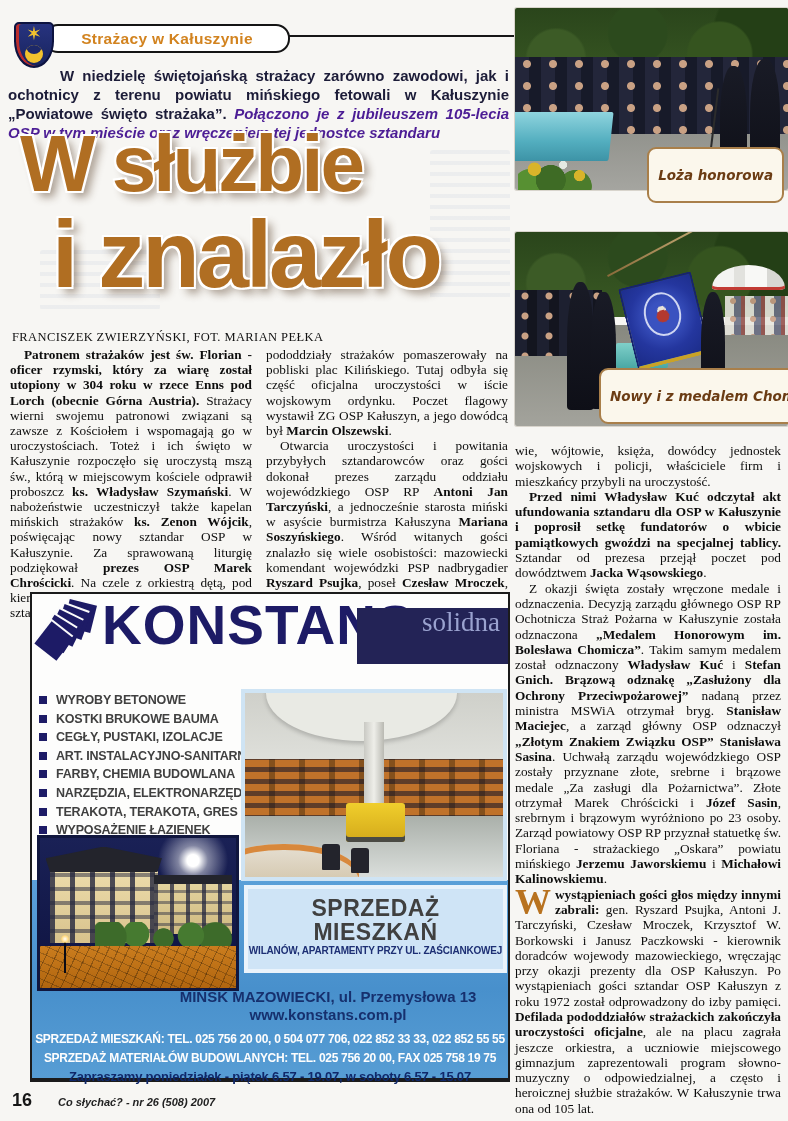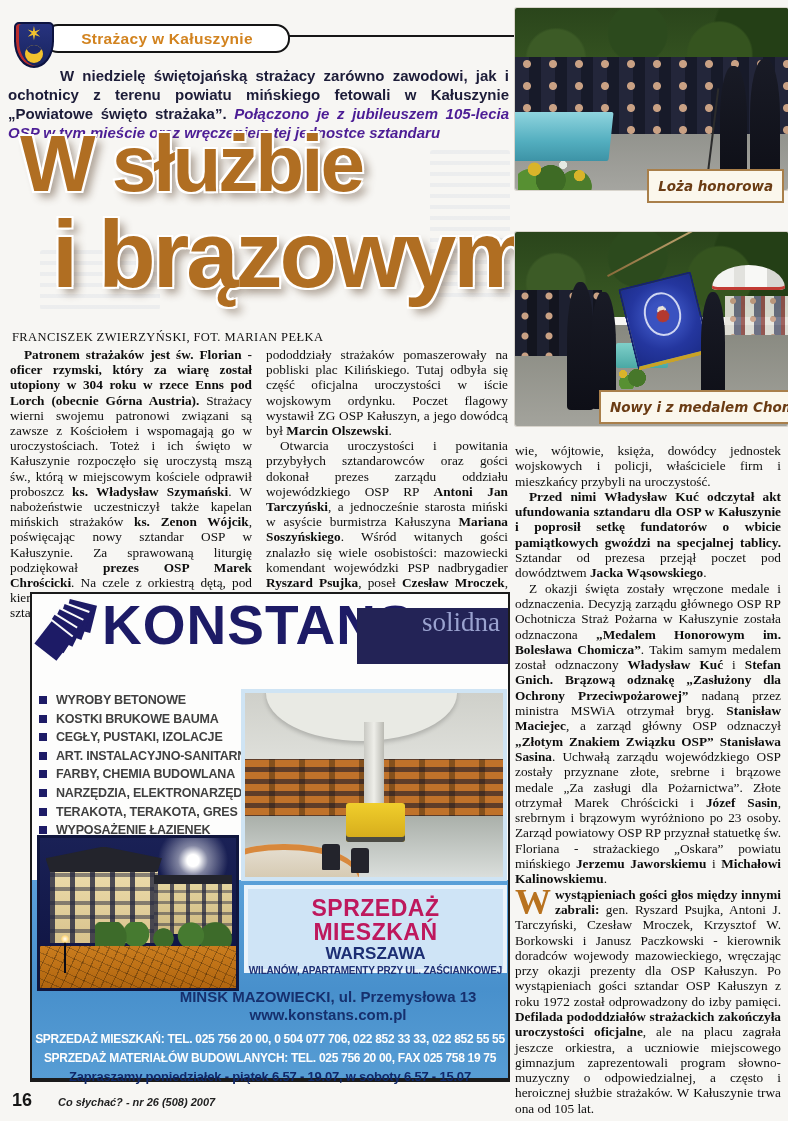--- a/index.html
+++ b/index.html
@@ -42,21 +42,21 @@
   .col3{position:absolute;left:515px;top:443px;width:266px;font-family:"Liberation Serif",serif;font-size:13.3px;line-height:15.3px;text-align:justify;color:#0d0d0d;}
   .col3 p{margin:0;}
   .col3 p.indent{text-indent:14px;}
   .dropcap{float:left;font-family:"Liberation Serif",serif;font-weight:700;font-size:36px;line-height:29px;color:#b8721f;margin:1px 4px 0 0;}
 
   
   .photo{position:absolute;left:515px;width:273px;margin:0;overflow:visible;}
   .ph-frame{position:relative;width:100%;height:100%;overflow:hidden;border-radius:2px;box-shadow:0 0 0 1px #d8d4cc;}
   .photo1{top:8px;height:182px;}
   .photo2{top:232px;height:194px;}
-  .cap{position:absolute;z-index:5;background:#fbf7ec;border:2px solid #a97f4a;border-radius:0;padding:7px 9px;
+  .cap{position:absolute;z-index:5;background:#fbf7ec;border:2px solid #a97f4a;border-radius:9px;padding:18px 9px;
        font:italic 700 13.5px "DejaVu Sans",sans-serif;color:#6b3c14;white-space:nowrap;text-align:right;}
   .cap1{right:4px;bottom:-13px;}
   .cap2{left:84px;bottom:2px;}
 
   .trees{position:absolute;left:0;right:0;top:0;height:46%;
      background:radial-gradient(circle at 15% 60%,#3c5b26 0 12%,transparent 13%),radial-gradient(circle at 45% 30%,#2c4a1d 0 18%,transparent 19%),
      radial-gradient(circle at 75% 55%,#35541f 0 15%,transparent 16%),radial-gradient(circle at 92% 30%,#243f16 0 20%,transparent 21%),
      linear-gradient(180deg,#2a451b,#3a5a24);}
   .ground{position:absolute;left:0;right:0;bottom:0;height:36%;background:linear-gradient(180deg,#8f908a,#a5a5a0);}
   .crowd{position:absolute;left:0;right:0;top:27%;height:42%;
@@ -140,21 +140,21 @@
   .rn-trees{position:absolute;left:28%;top:56%;width:70%;height:20%;
      background:radial-gradient(circle at 10% 50%,#3d6b2a 0 14%,transparent 15%),radial-gradient(circle at 30% 40%,#467a30 0 13%,transparent 14%),
      radial-gradient(circle at 50% 55%,#3d6b2a 0 14%,transparent 15%),radial-gradient(circle at 70% 45%,#467a30 0 13%,transparent 14%),
      radial-gradient(circle at 88% 55%,#3d6b2a 0 13%,transparent 14%);}
   .rn-plaza{position:absolute;left:0;right:0;bottom:0;height:28%;
      background:repeating-linear-gradient(115deg,rgba(0,0,0,.28) 0 1px,transparent 1px 9px),
                 repeating-linear-gradient(24deg,rgba(0,0,0,.22) 0 1px,transparent 1px 8px),linear-gradient(180deg,#cb7d1e,#b0650f);}
   .rn-lamp{position:absolute;left:12%;bottom:10%;width:2px;height:22%;background:#0a0a14;}
   .rn-lamp::before{content:"";position:absolute;top:-5px;left:-3px;width:8px;height:8px;border-radius:50%;background:radial-gradient(circle,#fff,#ffd77a 60%,transparent 75%);}
   .offer{position:absolute;left:212px;top:291px;width:263px;height:88px;background:#cfe4f6;border:4px solid #eaf3fb;box-sizing:border-box;text-align:center;}
-  .offer-title{margin-top:7px;font-size:23px;line-height:24px;font-weight:800;color:#be185d;letter-spacing:.5px;}
+  .offer-title{margin-top:7px;font-size:23px;line-height:24px;font-weight:800;color:#404040;letter-spacing:.5px;}
   .offer-city{font-size:17px;line-height:20px;font-weight:800;color:#1d2f74;}
   .offer-detail{font-size:10px;line-height:14px;font-weight:700;color:#1d2f74;letter-spacing:-.2px;}
   .ad-addr{position:absolute;left:120px;right:4px;top:394px;text-align:center;font-size:15px;line-height:18px;font-weight:800;color:#16306e;}
   .ad-web{position:absolute;left:120px;right:4px;top:412px;text-align:center;font-size:15px;line-height:18px;font-weight:800;color:#16306e;}
   .ad-ph1{position:absolute;left:2px;right:2px;top:438px;text-align:center;font-size:12px;letter-spacing:-.3px;font-weight:800;color:#fdfdfd;}
   .ad-ph2{position:absolute;left:2px;right:2px;top:457px;text-align:center;font-size:12px;letter-spacing:-.3px;font-weight:700;color:#fdfdfd;}
   .ad-hours{position:absolute;left:2px;right:2px;top:475px;text-align:center;font-size:13px;letter-spacing:-.2px;font-weight:800;color:#10286a;}
 
   
   .footer{position:absolute;left:12px;top:1090px;display:flex;align-items:baseline;gap:26px;}
@@ -175,21 +175,21 @@
     <span class="cres"></span>
   </div>
   <div class="pill">
     <span>Strażacy w Kałuszynie</span>
   </div>
   <div class="rule"></div>
 
   <p class="intro"><span class="intro-spacer"></span><span class="intro-dark">W niedzielę świętojańską strażacy zarówno zawodowi, jak i ochotnicy z terenu powiatu mińskiego fetowali w Kałuszynie „Powiatowe święto strażaka”.</span> <span class="intro-red">Połączono je z jubileuszem 105-lecia OSP w tym mieście oraz wręczeniem tej jednostce sztandaru</span></p>
 
   <h1 class="headline l1">W służbie</h1>
-  <h1 class="headline l2">i brązowym</h1>
+  <h1 class="headline l2">i znalazło</h1>
   <div class="byline">FRANCISZEK ZWIERZYŃSKI, FOT. MARIAN PEŁKA</div>
 
   <div class="cols">
     <div class="col">
       <p class="indent"><span class="seg-b">Patronem strażaków jest św. Florian - oficer rzymski, który za wiarę został utopiony w 304 roku w rzece Enns pod Lorch (obecnie Górna Austria).</span><span> Strażacy wierni swojemu patronowi związani są zawsze z Kościołem i wspomagają go w uroczystościach. Toteż i ich święto w Kałuszynie rozpoczęło się uroczystą mszą św., którą w miejscowym kościele odprawił proboszcz </span><span class="seg-b">ks. Władysław Szymański</span><span>. W nabożeństwie uczestniczył także kapelan mińskich strażaków </span><span class="seg-b">ks. Zenon Wójcik</span><span>, poświęcając nowy sztandar OSP w Kałuszynie. Za sprawowaną liturgię podziękował </span><span class="seg-b">prezes OSP Marek Chrościcki</span><span>. Na czele z orkiestrą dętą, pod kierownictwem </span><span class="seg-b">Adama Kwaśnika</span><span>, poczty sztandarowe oraz</span></p>
     </div>
     <div class="col">
       <p><span>pododdziały strażaków pomaszerowały na pobliski plac Kilińskiego. Tutaj odbyła się część oficjalna uroczystości w iście wojskowym ordynku. Poczet flagowy wystawił ZG OSP Kałuszyn, a jego dowódcą był </span><span class="seg-b">Marcin Olszewski</span><span>.</span></p>
       <p class="indent"><span>Otwarcia uroczystości i powitania przybyłych sztandarowców oraz gości dokonał prezes zarządu oddziału wojewódzkiego OSP RP </span><span class="seg-b">Antoni Jan Tarczyński</span><span>, a jednocześnie starosta miński w asyście burmistrza Kałuszyna </span><span class="seg-b">Mariana Soszyńskiego</span><span>. Wśród witanych gości znalazło się wiele osobistości: mazowiecki komendant wojewódzki PSP nadbrygadier </span><span class="seg-b">Ryszard Psujka</span><span>, poseł </span><span class="seg-b">Czesław Mroczek</span><span>, wiceprzewodniczący sejmiku </span><span class="seg-b">Krzysztof Wawrzyniec Borkowski</span><span>, komendant powiatowy PSP st. bryg. </span><span class="seg-b">Andrzej Belkiewicz</span><span>, burmistrzo-</span></p>
     </div>
@@ -276,21 +276,20 @@
       <div class="rn-moon"></div>
       <div class="rn-b1"></div>
       <div class="rn-b2"></div>
       <div class="rn-trees"></div>
       <div class="rn-plaza"></div>
       <div class="rn-lamp"></div>
     </div>
 
     <div class="offer">
       <div class="offer-title">SPRZEDAŻ MIESZKAŃ</div>
-      <div class="offer-city">WARSZAWA</div>
       <div class="offer-detail">WILANÓW, APARTAMENTY PRZY UL. ZAŚCIANKOWEJ</div>
     </div>
 
     <div class="ad-addr">MIŃSK MAZOWIECKI, ul. Przemysłowa 13</div>
     <div class="ad-web">www.konstans.com.pl</div>
     <div class="ad-ph1">SPRZEDAŻ MIESZKAŃ: TEL. 025 756 20 00, 0 504 077 706, 022 852 33 33, 022 852 55 55</div>
     <div class="ad-ph2">SPRZEDAŻ MATERIAŁÓW BUDOWLANYCH: TEL. 025 756 20 00, FAX 025 758 19 75</div>
     <div class="ad-hours">Zapraszamy poniedziałek - piątek 6.57 - 19.07, w soboty 6.57 - 15.07</div>
   </div>
 

